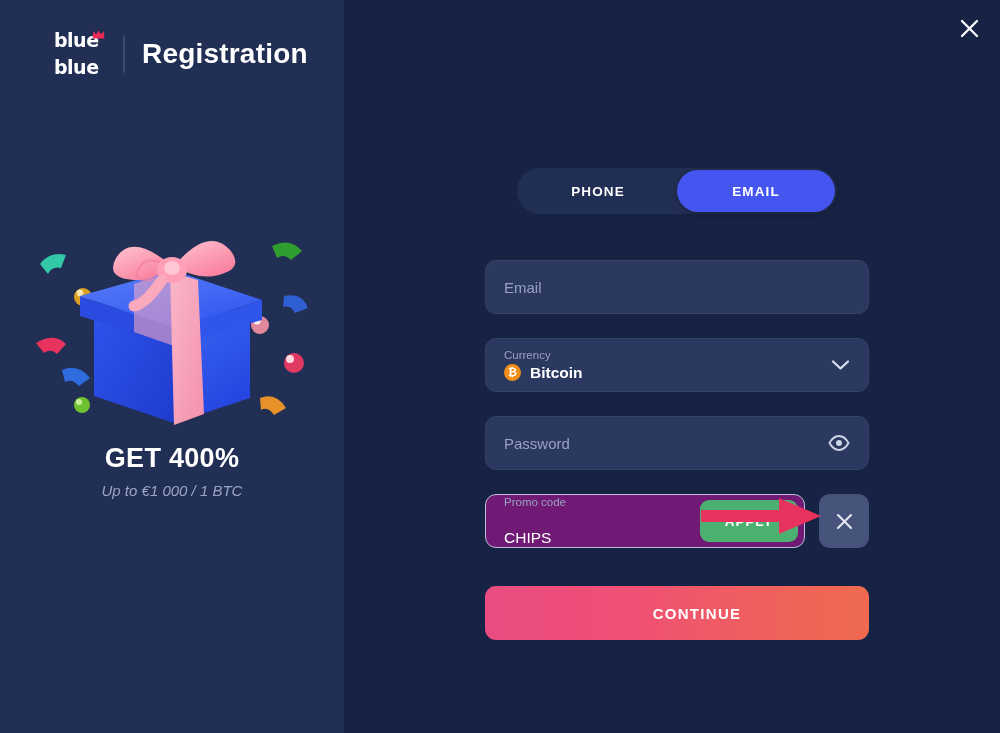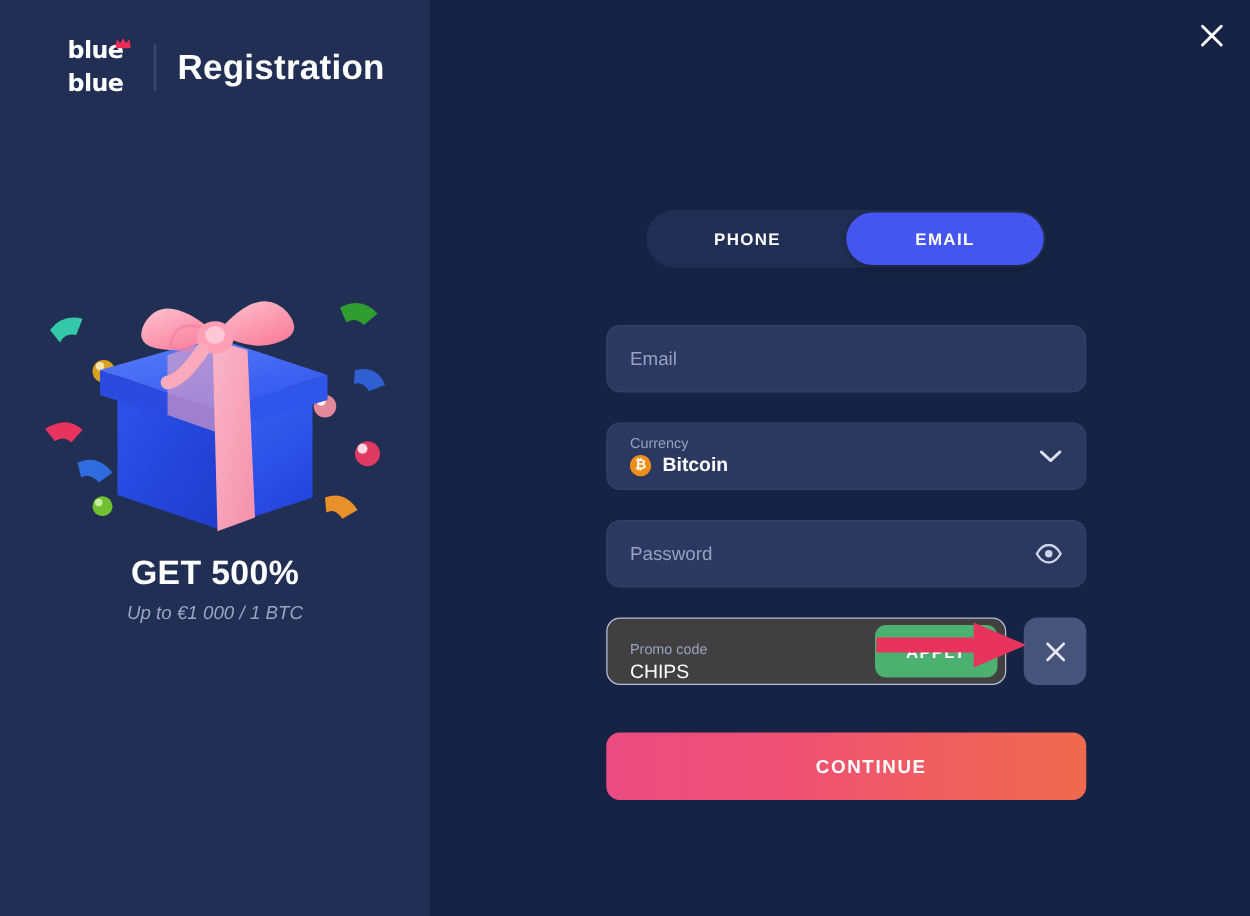--- a/index.html
+++ b/index.html
@@ -262,27 +262,27 @@
   .promo-row {
     display: flex;
     align-items: center;
     gap: 14px;
     margin-bottom: 38px;
   }
   .promo-field {
     position: relative;
     width: 320px;
     height: 54px;
-    background: #404040;
+    background: #701a75;
     border: 1.5px solid #b8c0d8;
     border-radius: 11px;
     display: flex;
     flex-direction: column;
     align-items: flex-start;
-    justify-content: flex-end;
+    justify-content: space-between;
     padding: 0 18px;
   }
   .apply-btn {
     position: absolute;
     right: 6px;
     top: 50%;
     transform: translateY(-50%);
     width: 98px;
     height: 42px;
     background: #4cb071;
@@ -403,21 +403,21 @@
       <path d="M112 66 L148 54 L152 128 L112 114 Z" fill="#ffadc0" opacity="0.55"></path>
 
       <path d="M150 48 q-40 -34 -56 -8 q-12 22 24 22 q14 0 32 -14 z" fill="url(#bowPink)"></path>
       <path d="M152 48 q34 -40 56 -16 q16 20 -16 26 q-18 3 -40 -10 z" fill="url(#bowPink)"></path>
       <path d="M150 50 q-26 -16 -34 2 q-6 13 16 9" fill="none" stroke="#f47d9e" stroke-width="2.4" opacity="0.6"></path>
       <ellipse cx="150" cy="52" rx="15" ry="13" fill="#ff9fb6"></ellipse>
       <ellipse cx="150" cy="50" rx="8" ry="7" fill="#ffc6d3"></ellipse>
       <path d="M140 62 q-16 24 -28 26" fill="none" stroke="#fba9bd" stroke-width="11" stroke-linecap="round"></path>
     </svg>
 
-    <div class="bonus-title">GET 500%</div>
+    <div class="bonus-title">GET 400%</div>
     <div class="bonus-sub">Up to €1 000 / 1 BTC</div>
 
   </div>
 
   <div class="right-panel">
 
     <div class="close-btn">
       <svg width="21" height="21" viewBox="0 0 21 21">
         <path d="M3 3 L18 18 M18 3 L3 18" stroke="#ffffff" stroke-width="2.3" stroke-linecap="round"></path>
       </svg>

